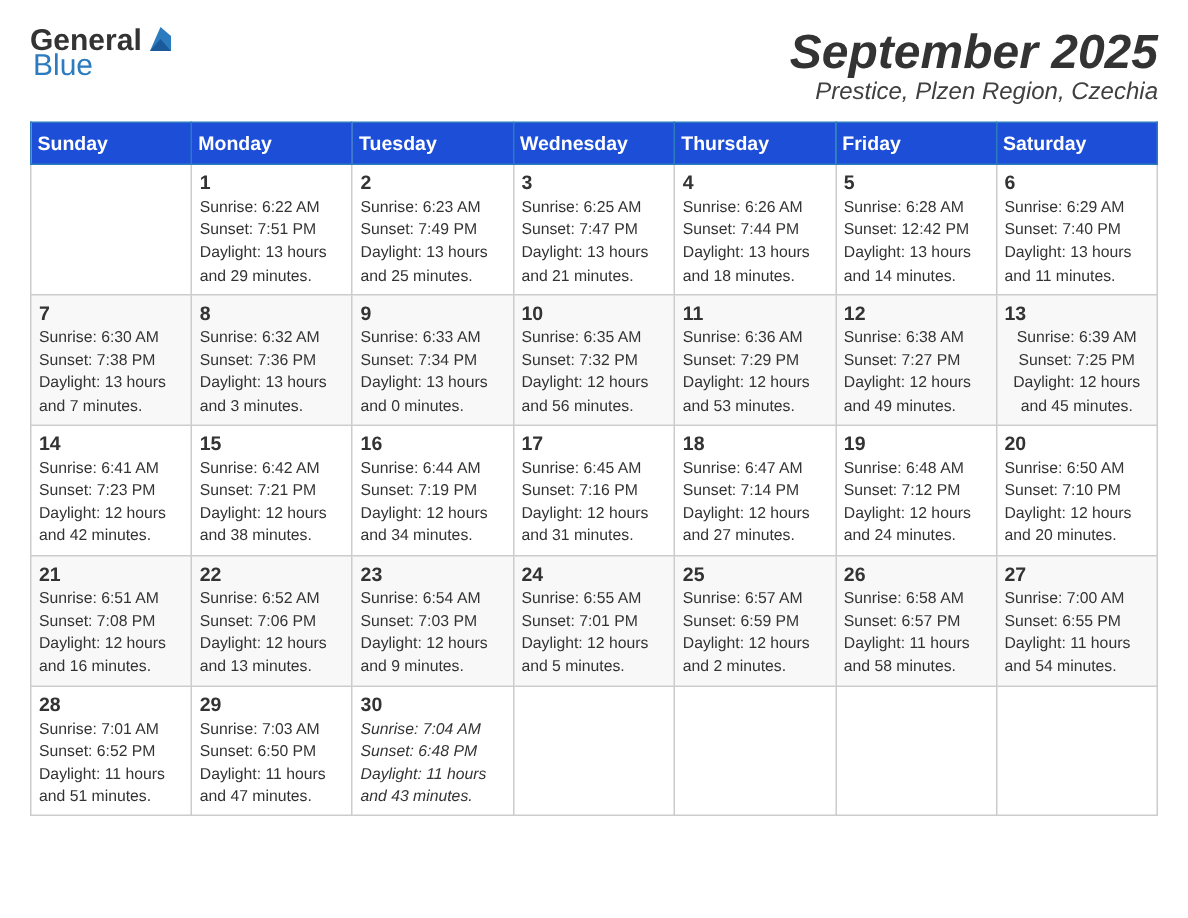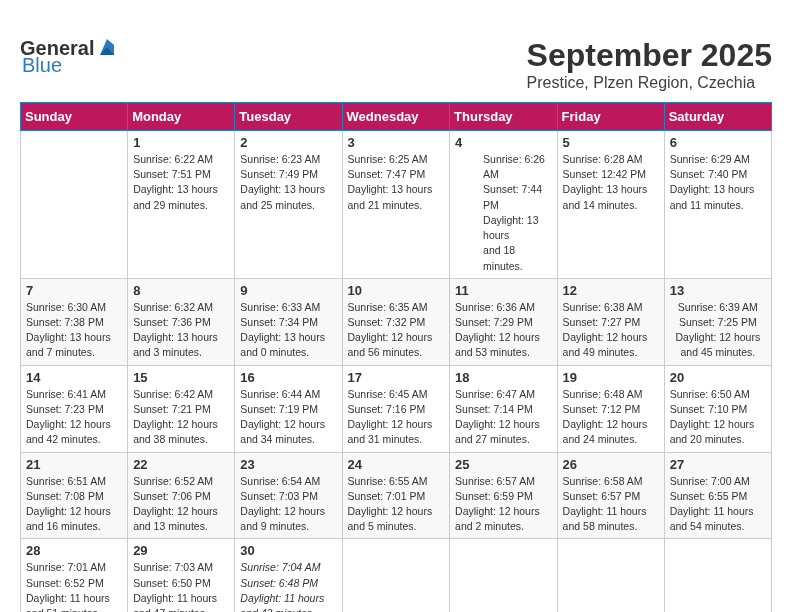--- a/index.html
+++ b/index.html
@@ -8,57 +8,57 @@
       background: #fff;
       width: 792px;
       min-height: 612px;
       padding: 16px 20px;
     }
     .header {
       display: flex;
       justify-content: space-between;
       align-items: flex-start;
       margin-bottom: 10px;
-      margin-top: 21px;
     }
     .logo {
       display: flex;
       flex-direction: column;
       align-items: flex-start;
       line-height: 1;
     }
     .logo-general {
       font-size: 20px;
       font-weight: bold;
       color: #333;
     }
     .logo-blue {
       font-size: 20px;
       font-weight: normal;
       color: #2c7bbf;
     }
     .title-section {
-      text-align: left;
+      text-align: right;
+      font-style: italic;
     }
     .month-title {
       font-size: 32px;
       font-weight: bold;
       color: #333;
     }
     .location {
       font-size: 16px;
       color: #404040;
     }
     table {
       width: 100%;
       border-collapse: collapse;
       font-size: 11px;
     }
     thead tr th {
-      background-color: #be185d;
+      background-color: #1d4ed8;
       color: #fff;
       padding: 6px 4px;
       text-align: left;
       font-size: 13px;
       font-weight: bold;
       border: 1px solid #2c7bbf;
     }
     tbody tr td {
       border: 1px solid #ccc;
       vertical-align: top;
@@ -139,21 +139,21 @@
         </td>
         <td>
           <div class="day-number">3</div>
           <div class="day-info" style="white-space: pre-line;">Sunrise: 6:25 AM
 Sunset: 7:47 PM
 Daylight: 13 hours
 and 21 minutes.</div>
         </td>
         <td>
           <div class="day-number">4</div>
-          <div class="day-info" style="white-space: pre-line; margin-left: 28px;">Sunrise: 6:26 AM
+          <div class="day-info" style="white-space: pre-line;">Sunrise: 6:26 AM
 Sunset: 7:44 PM
 Daylight: 13 hours
 and 18 minutes.</div>
         </td>
         <td>
           <div class="day-number">5</div>
           <div class="day-info" style="white-space: pre-line;">Sunrise: 6:28 AM
 Sunset: 12:42 PM
 Daylight: 13 hours
 and 14 minutes.</div>

